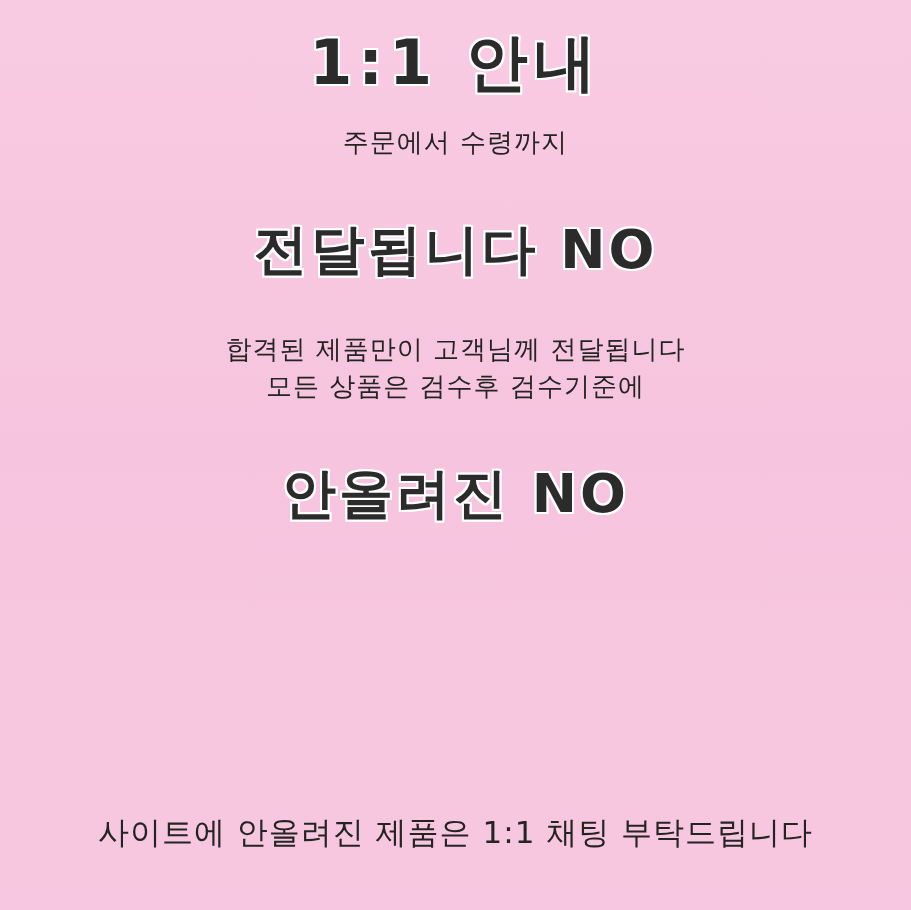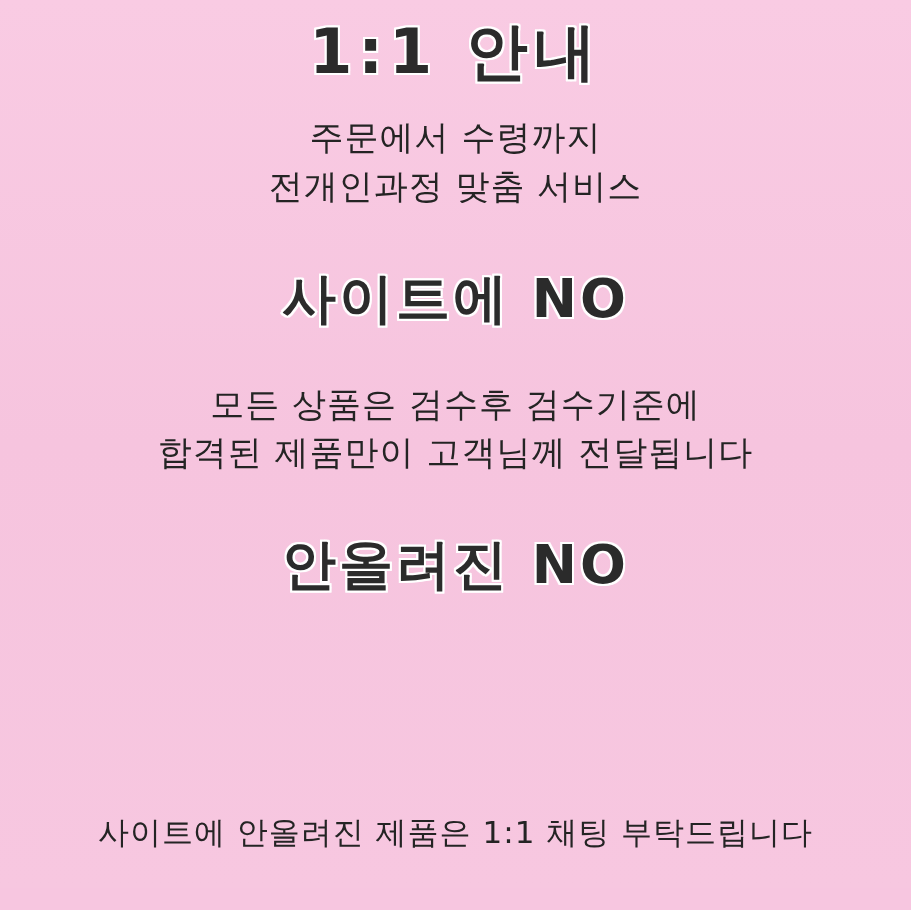--- a/index.html
+++ b/index.html
@@ -15,21 +15,21 @@
   }
   .poster {
     position: relative;
     width: 911px;
     height: 888px;
     background: linear-gradient(180deg, #f9cbe3 0%, #f6c4de 50%, #f7c7e0 100%);
     display: flex;
     flex-direction: column;
     align-items: center;
     box-sizing: border-box;
-    padding-top: 8px;
+    padding-top: 19px;
   }
 
   
   .headline {
     font-family: "DejaVu Sans", sans-serif;
     font-weight: bold;
     color: #2b2b2b;
     text-align: center;
     letter-spacing: 2px;
     line-height: 1.15;
@@ -50,21 +50,21 @@
   .headline-sec {
     font-size: 54px;
     margin: 0 0 10px 0;
     letter-spacing: 3px;
   }
 
   .body-line {
     font-family: "DejaVu Sans", sans-serif;
     color: #242424;
     text-align: center;
-    font-size: 34px;
+    font-size: 26px;
     line-height: 1.42;
     letter-spacing: 1px;
     font-weight: 500;
   }
   .body-block {
     margin: 0;
     text-align: center;
   }
 
   .spacer-lg { height: 58px; }
@@ -82,32 +82,31 @@
 </style>
 </head>
 <body>
 
 <div class="poster">
 
   <h1 class="headline headline-main">1:1 안내</h1>
 
   <div class="body-block">
     <div class="body-line">주문에서 수령까지</div>
-    <div class="body-line">전개인과정 맞춤 서비스</div>
   </div>
 
   <div class="spacer-lg"></div>
 
-  <h2 class="headline headline-sec">사이트에 NO</h2>
+  <h2 class="headline headline-sec">전달됩니다 NO</h2>
 
   <div class="spacer-md"></div>
 
   <div class="body-block">
+    <div class="body-line">합격된 제품만이 고객님께 전달됩니다</div>
     <div class="body-line">모든 상품은 검수후 검수기준에</div>
-    <div class="body-line">합격된 제품만이 고객님께 전달됩니다</div>
   </div>
 
   <div class="spacer-lg"></div>
 
   <h2 class="headline headline-sec">안올려진 NO</h2>
 
   <div class="spacer-md"></div>
 
   <div class="body-block">
   </div>

